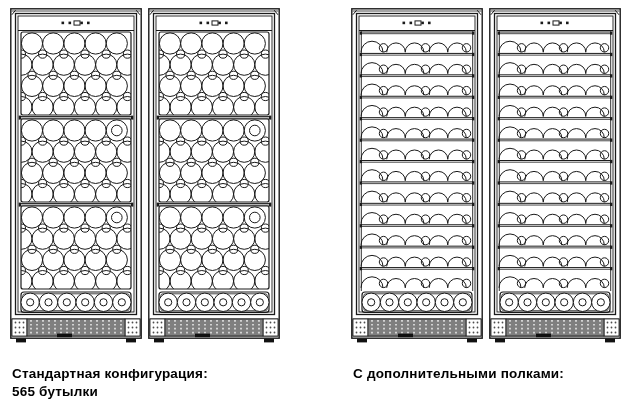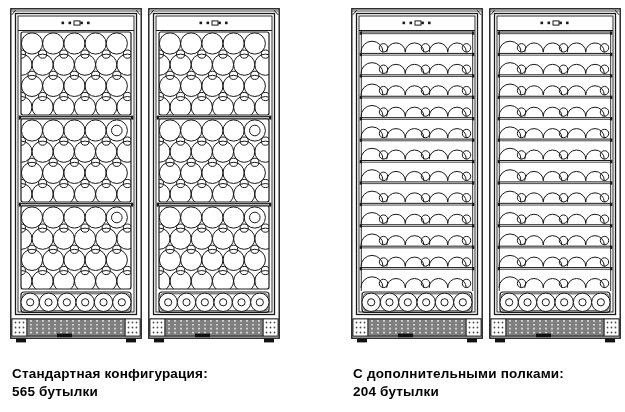--- a/index.html
+++ b/index.html
@@ -888,17 +888,16 @@
           <line x1="99" y1="312" x2="99" y2="327.6" stroke="#ffffff" stroke-width="1.3" stroke-dasharray="1.7 2.2"></line>
           <line x1="105" y1="312" x2="105" y2="327.6" stroke="#ffffff" stroke-width="1.3" stroke-dasharray="1.7 2.2"></line>
           <line x1="111" y1="312" x2="111" y2="327.6" stroke="#ffffff" stroke-width="1.3" stroke-dasharray="1.7 2.2"></line>
           <rect x="47" y="325.6" width="15" height="3.6" fill="#111111"></rect>
           <rect x="6" y="330.6" width="10" height="3.8" fill="#111111"></rect>
           <rect x="116" y="330.6" width="10" height="3.8" fill="#111111"></rect>
         </svg>
     </div>
     <div class="caption">
       <div>С дополнительными полками:</div>
-      <div>204 бутылки</div>
     </div>
   </section>
 
 </div>
 
 </body></html>

